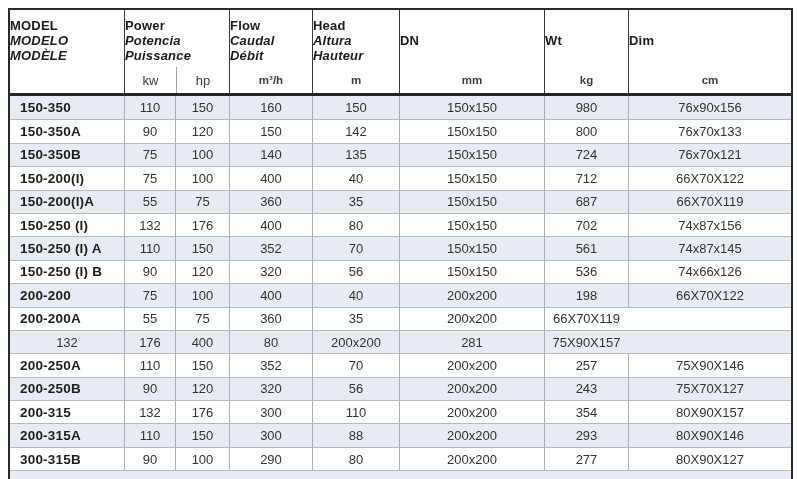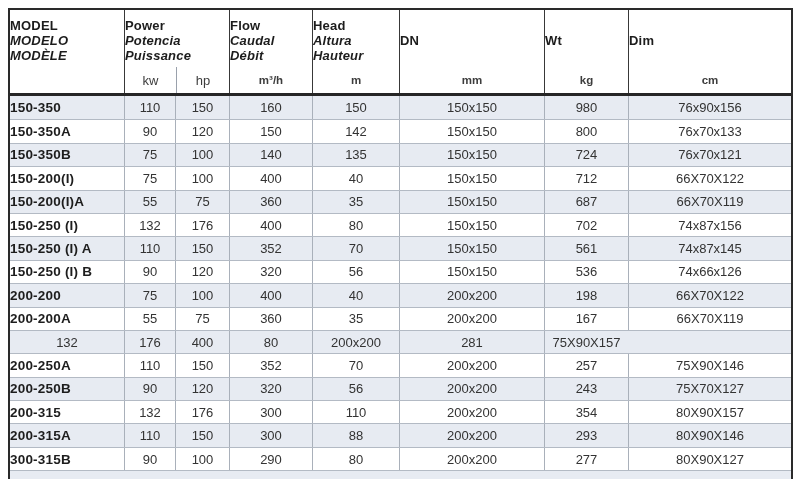--- a/index.html
+++ b/index.html
@@ -88,20 +88,21 @@
     justify-content: center;
     font-size: 13px;
     color: #333333;
     border-left: 1px solid #a9b0ba;
     white-space: nowrap;
     overflow: hidden;
   }
   .td:first-child { border-left: none; }
   .td.model {
     justify-content: flex-start;
+    padding-left: 10px;
     font-weight: bold;
     font-size: 13.5px;
     color: #1d1d1d;
     letter-spacing: 0.2px;
   }
   .tr.sliver { height: 12px; border-top: 1px solid #b3bac4; }
 </style>
 </head>
 <body>
 
@@ -262,21 +263,20 @@
     <div class="td">198</div>
     <div class="td">66X70X122</div>
   </div>
       <div class="tr">
     <div class="td model">200-200A</div>
     <div class="td">55</div>
     <div class="td">75</div>
     <div class="td">360</div>
     <div class="td">35</div>
     <div class="td">200x200</div>
-    <div class="td">167</div>
     <div class="td">66X70X119</div>
   </div>
       <div class="tr shaded">
     <div class="td">132</div>
     <div class="td">176</div>
     <div class="td">400</div>
     <div class="td">80</div>
     <div class="td">200x200</div>
     <div class="td">281</div>
     <div class="td">75X90X157</div>

